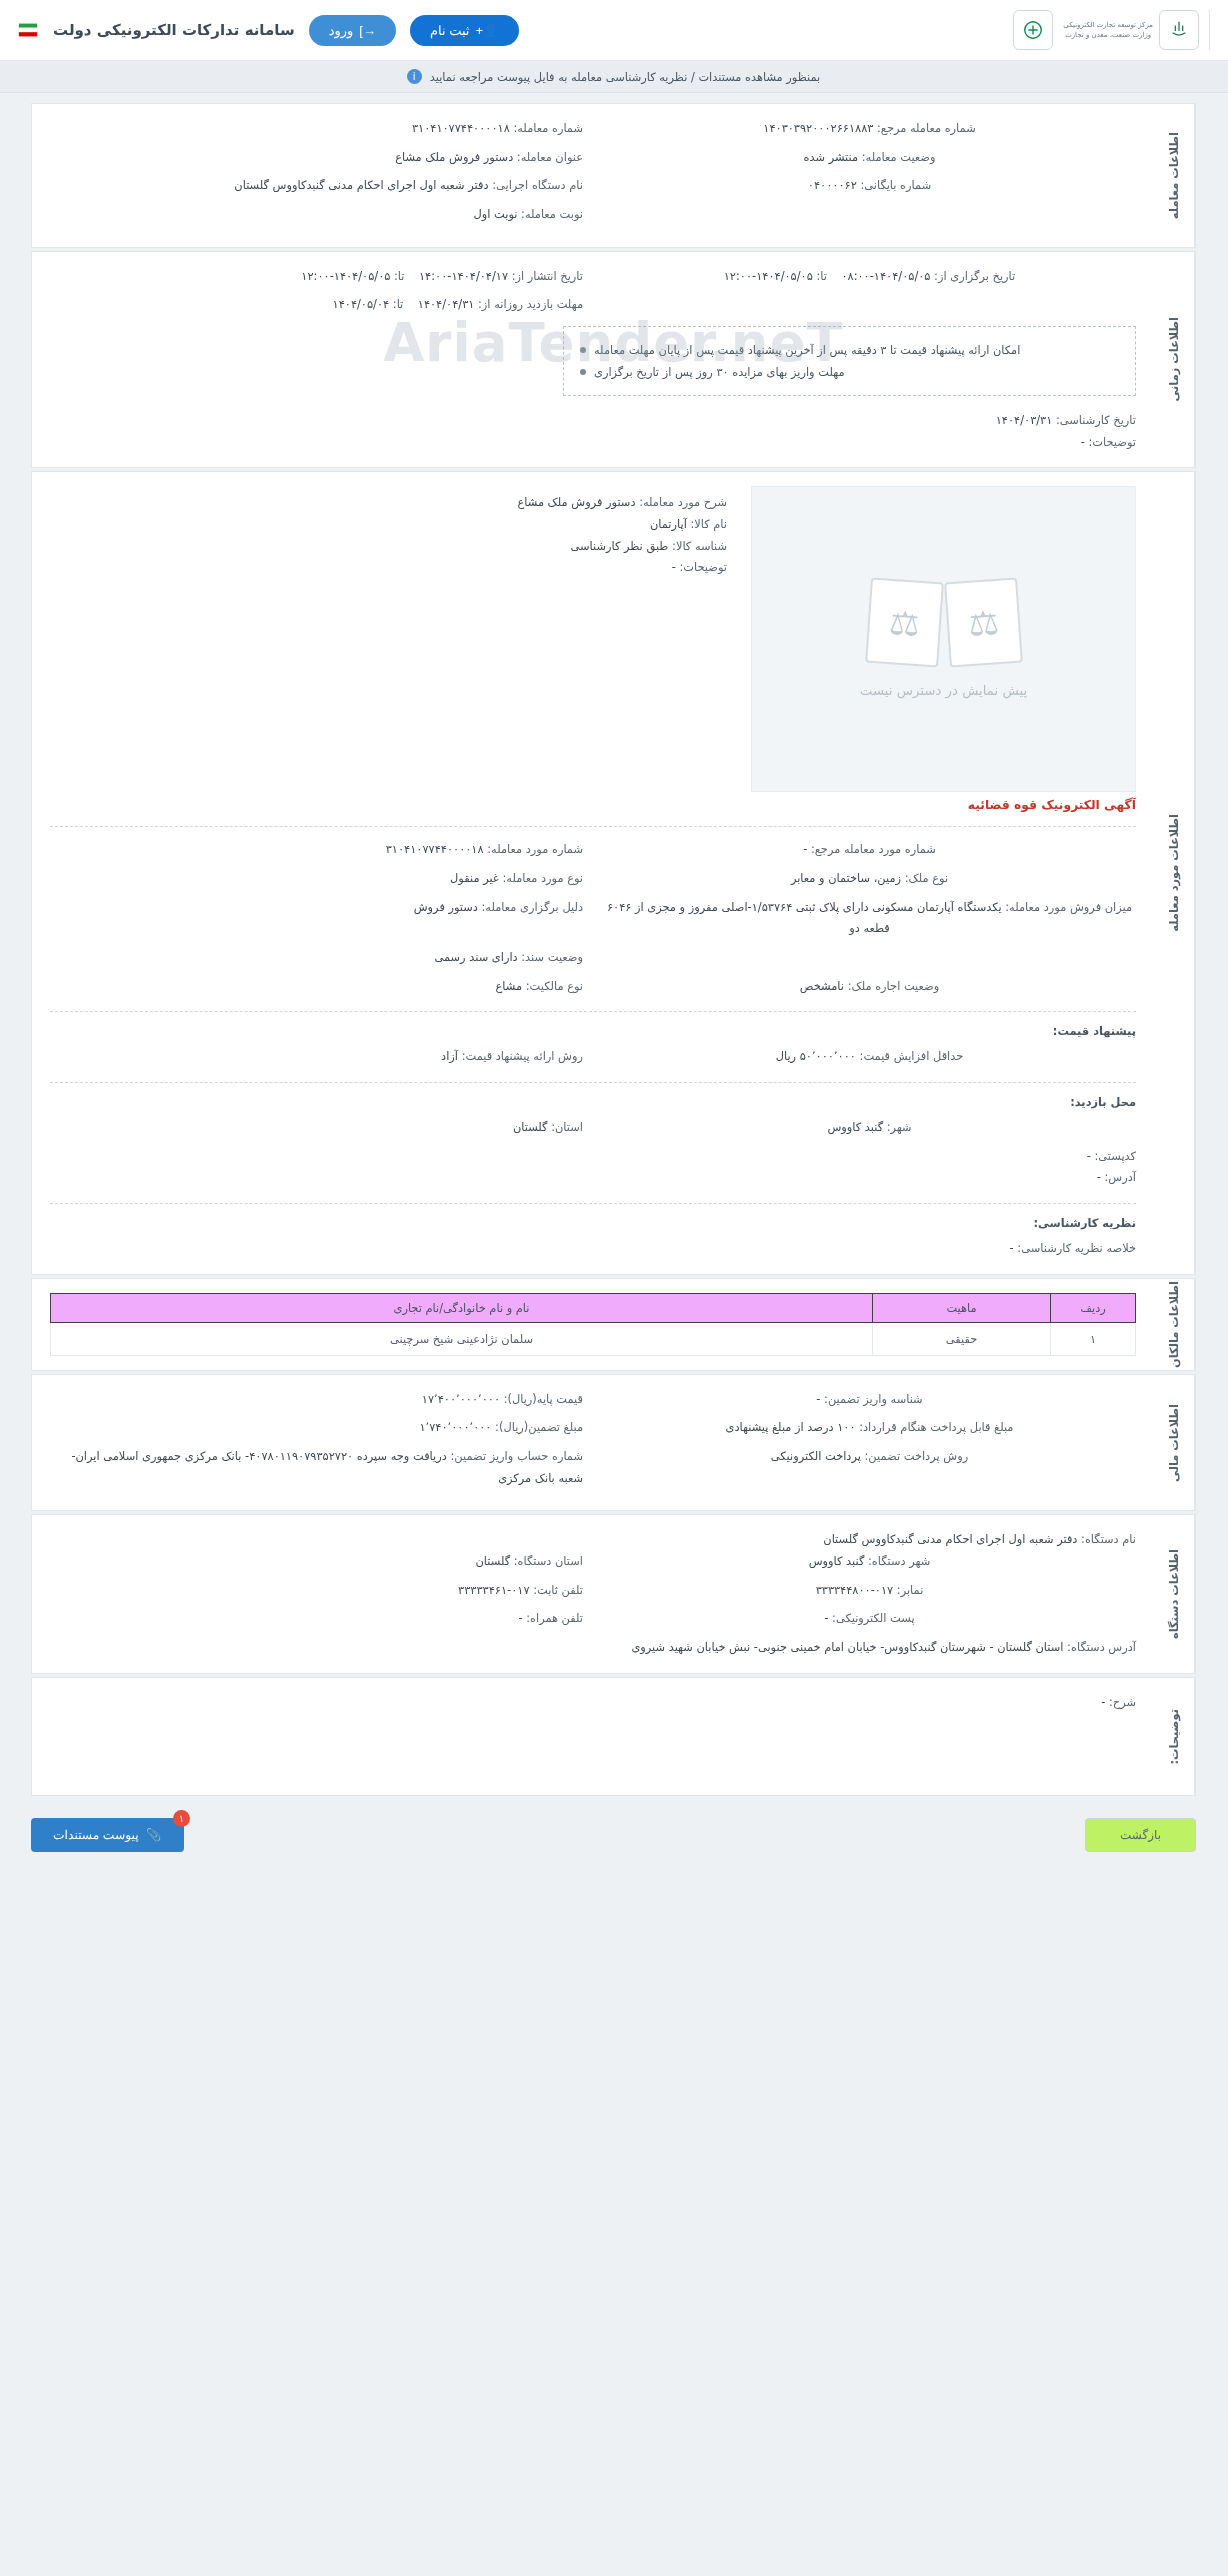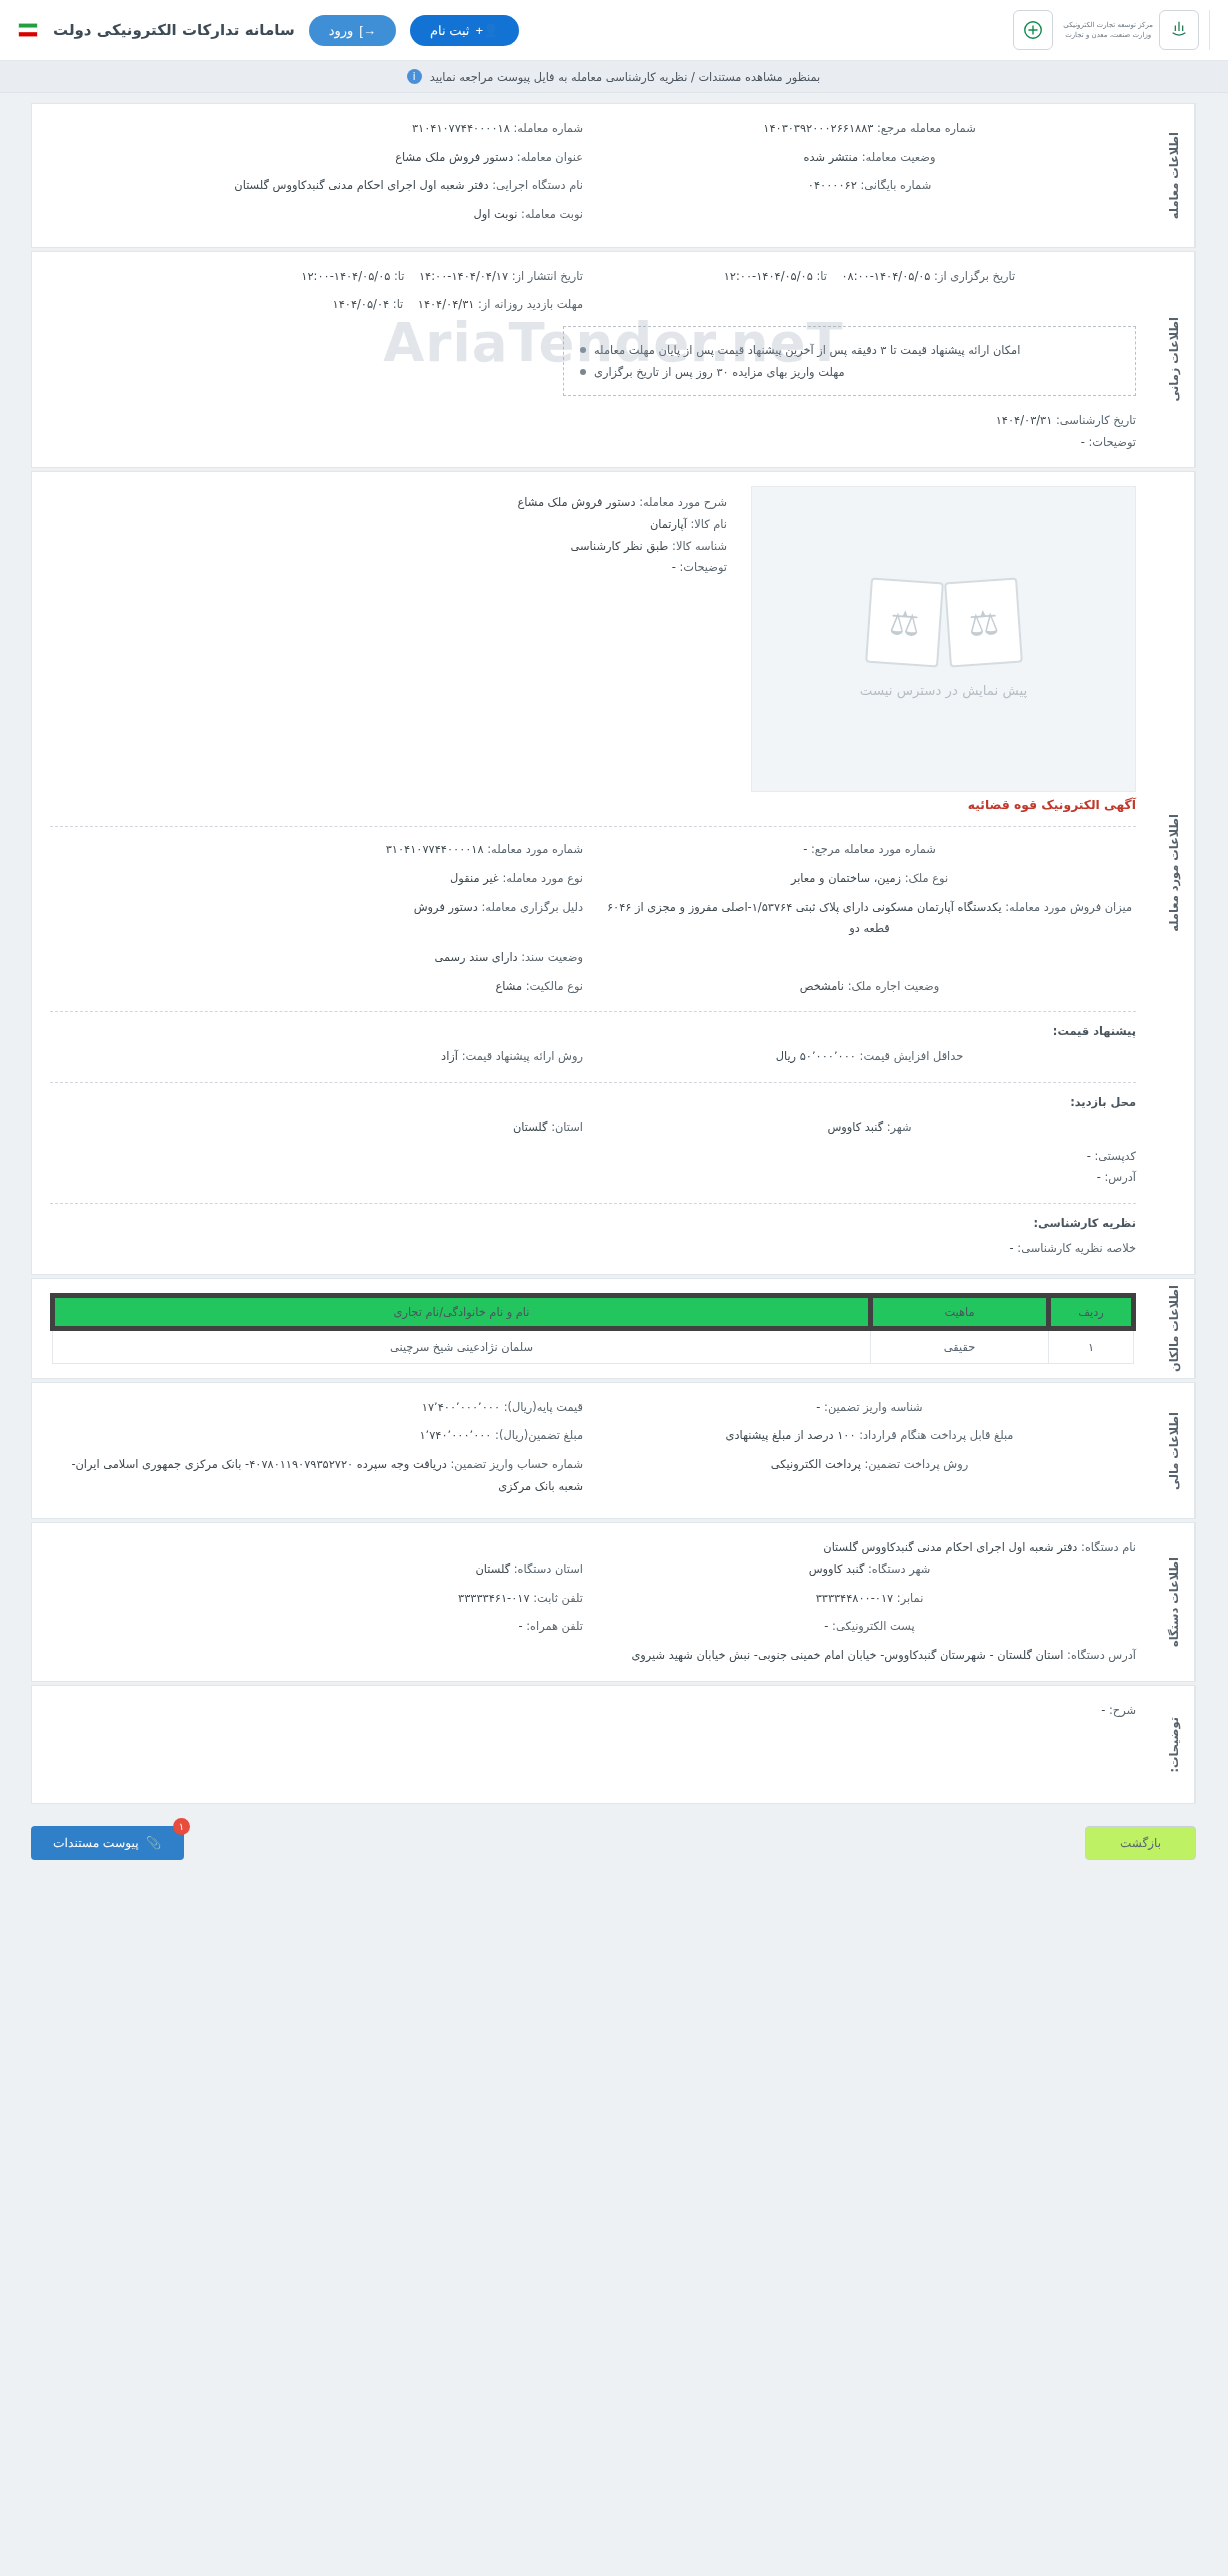--- a/index.html
+++ b/index.html
@@ -226,22 +226,22 @@
   }
 
   
   table.tbl {
     width: 100%;
     border-collapse: collapse;
     font-size: 11.4px;
     color: #55616c;
   }
   table.tbl th {
-    background: #22c55e;
-    border: 5px solid #404040;
+    background: #f0abfc;
+    border: 1px solid #404040;
     padding: 7px 10px;
     font-weight: normal;
     color: #4a555e;
   }
   table.tbl td {
     border: 1px solid #e3e8ec;
     padding: 9px 10px;
     text-align: center;
     background: #fff;
   }

